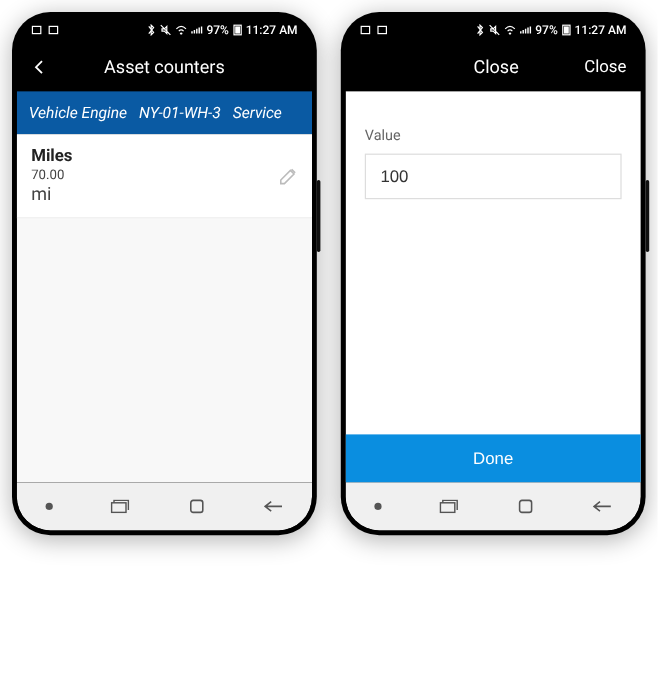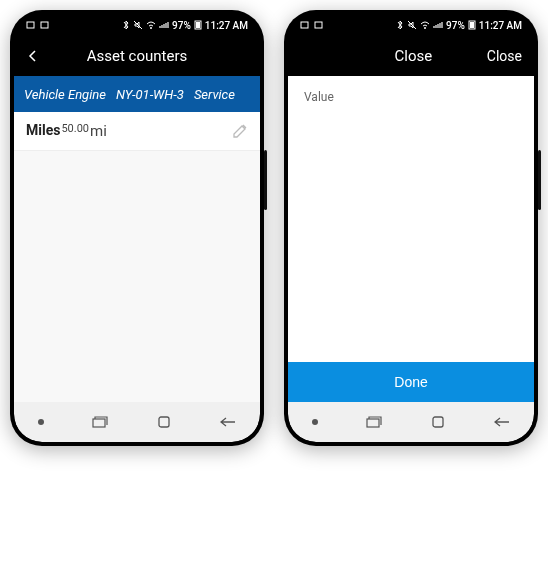--- a/index.html
+++ b/index.html
@@ -95,31 +95,32 @@
     flex-direction: column;
   }
   .counter-card {
     background: #fff;
     padding: 10px 12px;
     display: flex;
     align-items: center;
     justify-content: space-between;
     border-bottom: 1px solid #eee;
   }
-  .counter-info { display: flex; flex-direction: row; gap: 1px; }
+  .counter-info { display: flex; flex-direction: column; gap: 1px; }
   .counter-name { font-weight: 700; font-size: 14px; color: #222; }
   .counter-value { font-size: 11px; color: #444; }
   .counter-unit { font-size: 15px; color: #444; }
   .pencil-icon {
     color: #bbb;
     width: 16px;
     height: 16px;
   }
   .value-section {
     padding: 14px 16px;
+    margin-top: 16px;
   }
   .value-label {
     font-size: 12px;
     color: #666;
     margin-bottom: 8px;
   }
   .value-input {
     width: 100%;
     border: 1px solid #ddd;
     padding: 10px 12px;
@@ -215,21 +216,21 @@
     <div class="blue-bar">
       <span>Vehicle Engine</span>
       <span>NY-01-WH-3</span>
       <span>Service</span>
     </div>
 
     <div class="content">
       <div class="counter-card">
         <div class="counter-info">
           <div class="counter-name">Miles</div>
-          <div class="counter-value">50.00</div>
+          <div class="counter-value">70.00</div>
           <div class="counter-unit">mi</div>
         </div>
         <div class="pencil-icon">
           <svg width="16" height="16" viewBox="0 0 16 16">
               <path d="M2 11 L2 14 L5 14 L13 6 L10 3 Z M11 2 L14 5" fill="none" stroke="#bbb" stroke-width="1.3"></path>
             </svg>
         </div>
       </div>
     </div>
 
@@ -305,20 +306,21 @@
 
     <div class="app-header">
       <div style="width:40px"></div>
       <div class="title">Close</div>
       <div class="action">Close</div>
     </div>
 
     <div class="content" style="background:#fff;">
       <div class="value-section">
         <div class="value-label">Value</div>
+        <input class="value-input" value="100" style="">
       </div>
       <button class="done-btn">Done</button>
     </div>
 
     <div class="nav-bar">
       <div class="nav-dot"></div>
       <div class="nav-icon">
         <svg width="16" height="12" viewBox="0 0 16 12">
             <rect x="1" y="3" width="12" height="8" fill="none" stroke="#555" stroke-width="1.2"></rect>
             <path d="M3 3 L3 1 L15 1 L15 9" fill="none" stroke="#555" stroke-width="1.2"></path>

